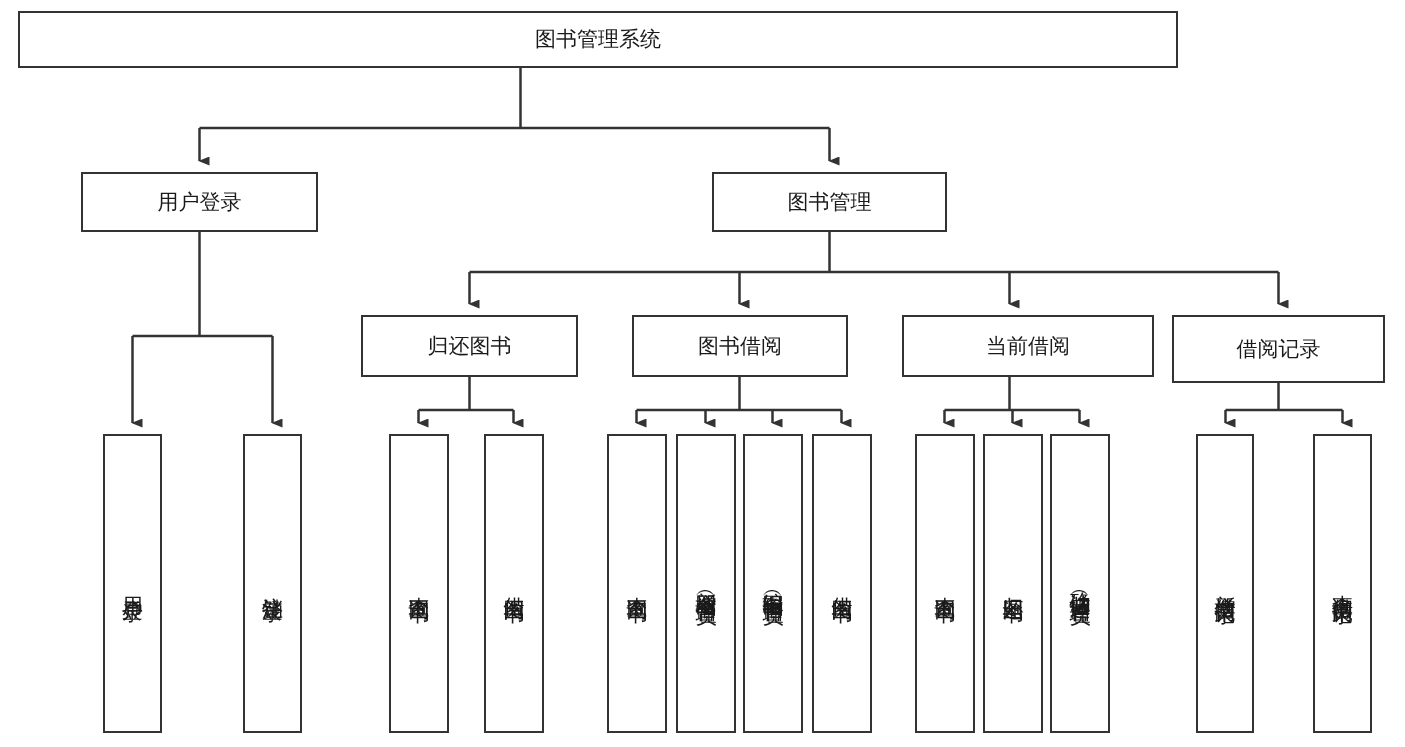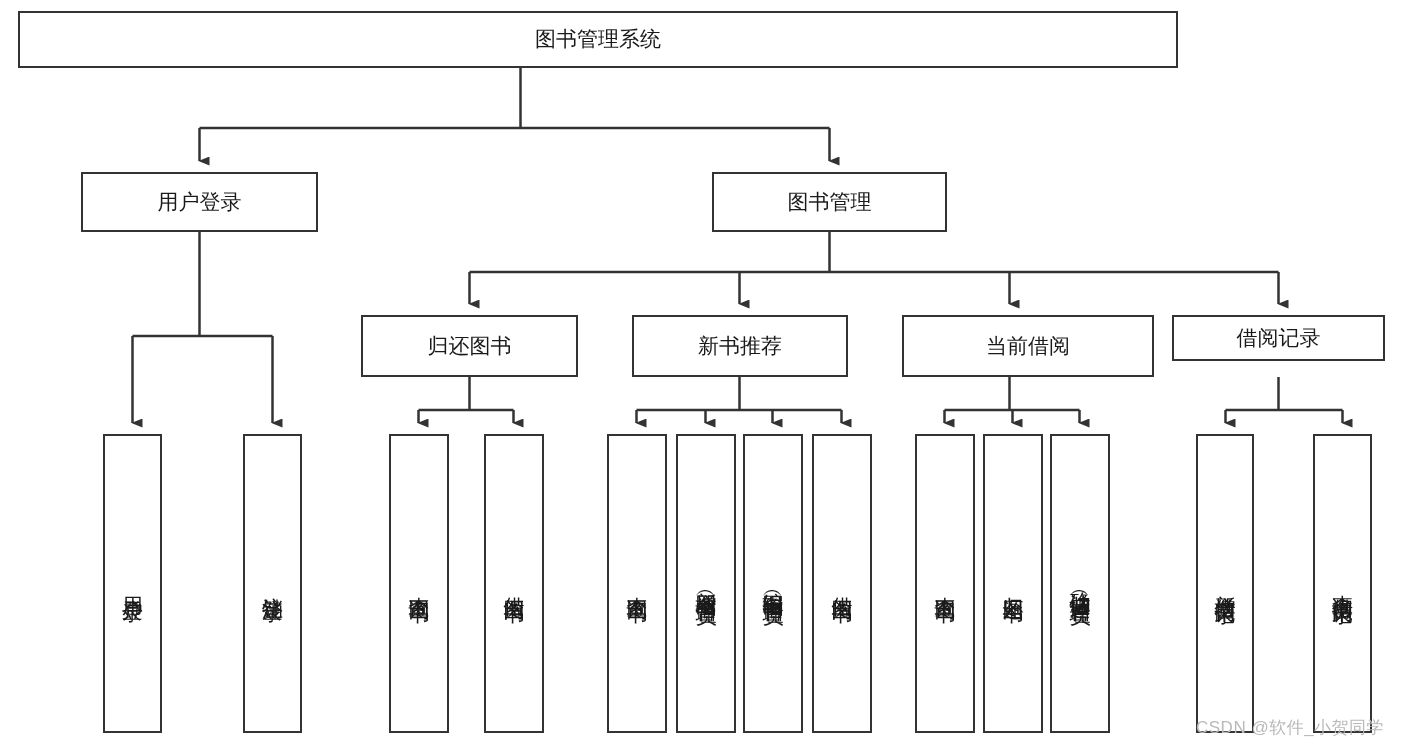--- a/index.html
+++ b/index.html
@@ -125,26 +125,26 @@
     <span class="node-label">用户登录</span>
   </div>
   <div class="node horiz" style="left:712px; top:172px; width:235px; height:60px;">
     <span class="node-label">图书管理</span>
   </div>
 
   <div class="node horiz" style="left:361px; top:315px; width:217px; height:62px;">
     <span class="node-label">归还图书</span>
   </div>
   <div class="node horiz" style="left:632px; top:315px; width:216px; height:62px;">
-    <span class="node-label">新书推荐</span>
+    <span class="node-label">图书借阅</span>
   </div>
   <div class="node horiz" style="left:902px; top:315px; width:252px; height:62px;">
     <span class="node-label">当前借阅</span>
   </div>
-  <div class="node horiz" style="left:1172px; top:315px; width:213px; height:46px;">
+  <div class="node horiz" style="left:1172px; top:315px; width:213px; height:68px;">
     <span class="node-label">借阅记录</span>
   </div>
 
   <div class="node vert" style="left:103px; top:434px; width:59px; height:299px;">
     <span class="node-label">用户登录</span>
   </div>
   <div class="node vert" style="left:243px; top:434px; width:59px; height:299px;">
     <span class="node-label">注销登录</span>
   </div>
   <div class="node vert" style="left:389px; top:434px; width:60px; height:299px;">
@@ -174,15 +174,14 @@
   <div class="node vert" style="left:1050px; top:434px; width:60px; height:299px;">
     <span class="node-label">确认归还（管理员）</span>
   </div>
   <div class="node vert" style="left:1196px; top:434px; width:58px; height:299px;">
     <span class="node-label">新增借阅记录</span>
   </div>
   <div class="node vert" style="left:1313px; top:434px; width:59px; height:299px;">
     <span class="node-label">查询借阅记录</span>
   </div>
 
-  <div class="watermark" style="left:1196px; top:716px;">CSDN @软件_小贺同学</div>
 
 </div>
 
 </body></html>

